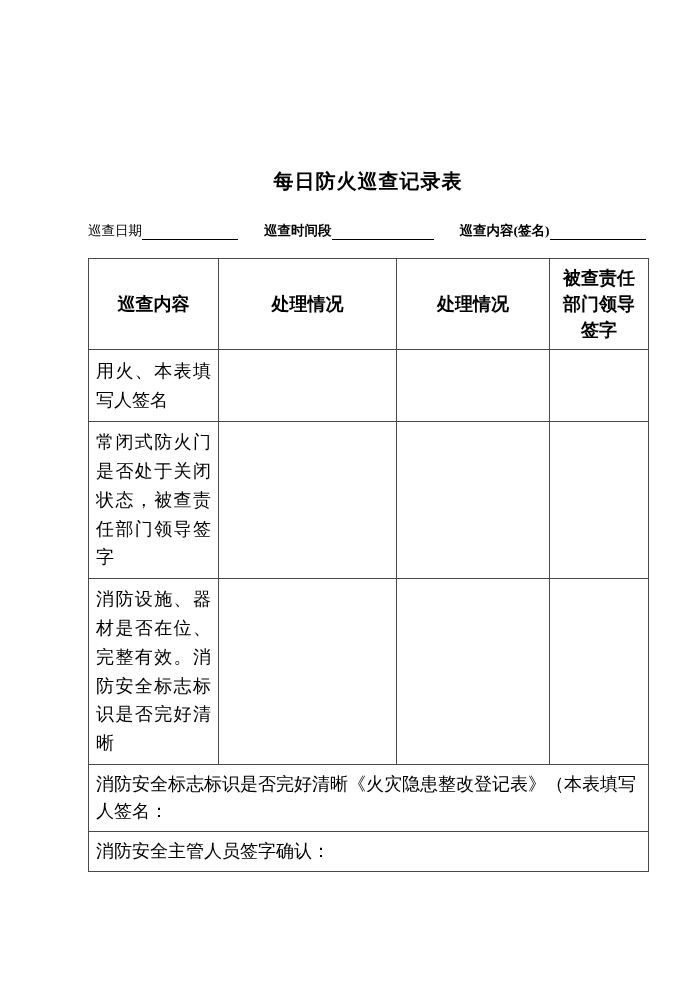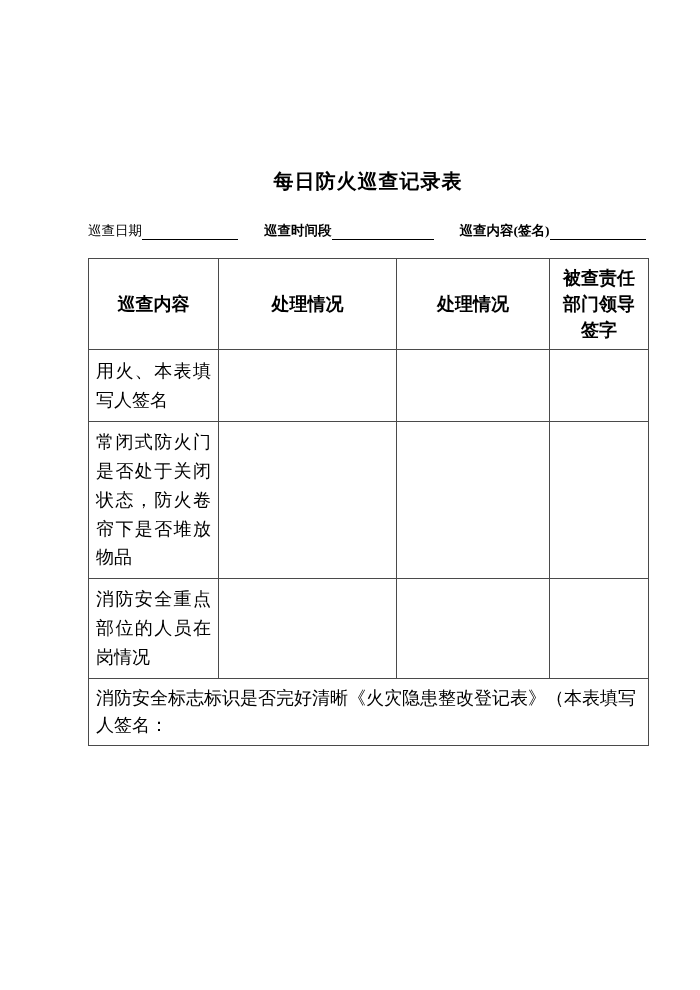--- a/index.html
+++ b/index.html
@@ -131,31 +131,34 @@
         </tr>
       </thead>
       <tbody>
         <tr class="r1">
           <td class="content-cell">用火、本表填写人签名</td>
           <td></td>
           <td></td>
           <td></td>
         </tr>
         <tr class="r3">
-          <td class="content-cell">常闭式防火门是否处于关闭状态，防火卷帘下是否堆放物品</td>
+          <td class="content-cell">常闭式防火门是否处于关闭状态，被查责任部门领导签字</td>
           <td></td>
           <td></td>
           <td></td>
         </tr>
-        <tr class="r5">
-          <td class="content-cell">消防安全重点部位的人员在岗情况</td>
+        <tr class="r4">
+          <td class="content-cell">消防设施、器材是否在位、完整有效。消防安全标志标识是否完好清晰</td>
           <td></td>
           <td></td>
           <td></td>
         </tr>
         <tr class="f1">
           <td class="footer-cell" colspan="4">消防安全标志标识是否完好清晰《火灾隐患整改登记表》（本表填写人签名：</td>
+        </tr>
+        <tr class="f2">
+          <td class="footer-cell" colspan="4">消防安全主管人员签字确认：</td>
         </tr>
       </tbody>
     </table>
 
   </div>
 </div>
 
 </body></html>

